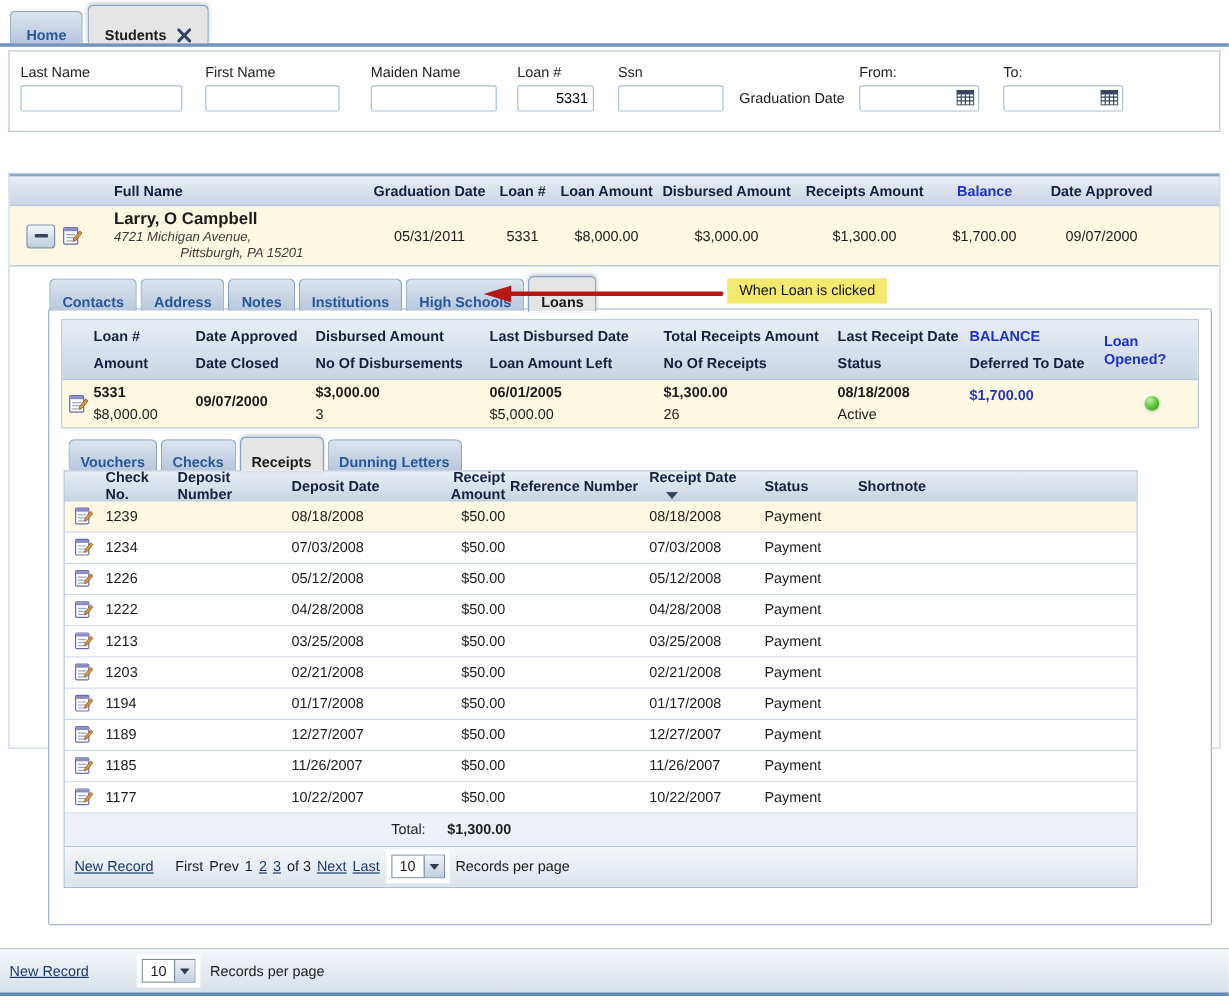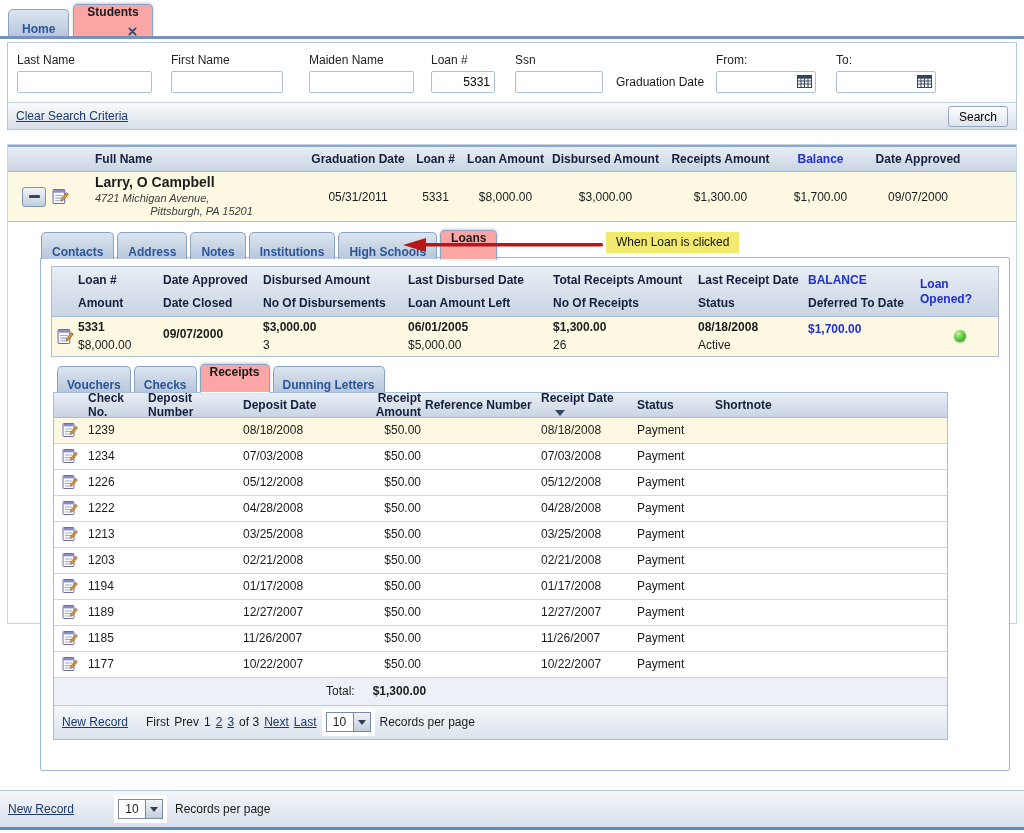--- a/index.html
+++ b/index.html
@@ -13,24 +13,24 @@
 
   
   .tabbar { position:absolute; left:0; top:0; width:1024px; height:39px; background:#fff; border-bottom:3px solid #7593bc; }
   .wtabs { position:absolute; left:8px; bottom:0; display:flex; align-items:flex-end; gap:4px; }
   .tab {
     display:inline-flex; align-items:flex-end; gap:8px; padding:0 13px; height:27px;
     border:1px solid #8aa3c4; border-bottom:none; border-radius:5px 5px 0 0;
     font-weight:bold; color:#2a5699; background:linear-gradient(#dce5f0,#b7c7dc);
     white-space:nowrap; cursor:pointer;
   }
-  .tab.active { background:#fca5a5; color:#1a1a1a; height:32px; box-shadow:0 -1px 3px rgba(120,140,170,.45);flex-direction:column; }
-
-  
-  .search-panel { position:absolute; left:7px; top:42px; width:1010px; height:88px; background:#fff; border:1px solid #b7c6da; }
+  .tab.active { background:#e5e5e5; color:#1a1a1a; height:32px; box-shadow:0 -1px 3px rgba(120,140,170,.45); }
+
+  
+  .search-panel { position:absolute; left:7px; top:42px; width:1010px; height:68px; background:#fff; border:1px solid #b7c6da; }
   .sf { position:absolute; }
   .sf label { display:block; margin-bottom:4px; color:#222; }
   .sf input {
     height:22px; border:1px solid #a9c0d9; border-radius:2px; font-family:inherit; font-size:12px;
     padding:0 4px; width:100%; outline:none;
   }
   .sf .with-icon { position:relative; }
   .sf .cal { position:absolute; right:4px; top:4px; cursor:pointer; }
   .clear-bar {
     position:absolute; left:0; right:0; bottom:0; height:27px;
@@ -193,24 +193,20 @@
     <div class="with-icon">
       <input type="text" value="" style="">
       <span class="cal">
         <svg width="15" height="13" viewBox="0 0 15 13">
           <rect x="0.5" y="0.5" width="14" height="12" fill="#ffffff" stroke="#33455f"></rect>
           <rect x="0.5" y="0.5" width="14" height="3.2" fill="#33455f"></rect>
           <path d="M0.5 6 H14.5 M0.5 9 H14.5 M4 3.7 V12.5 M7.5 3.7 V12.5 M11 3.7 V12.5" stroke="#33455f" stroke-width="1"></path>
         </svg>
       </span>
     </div>
-  </div>
-  <div class="clear-bar">
-    <span class="link">Clear Search Criteria</span>
-    <button class="search-btn">Search</button>
   </div>
 </div>
 
 <div class="results">
 
   <div class="grid-head">
     <span class="sc sc-icons"></span>
     <span class="sc sc-name">Full Name</span>
     <span class="sc sc-grad">Graduation Date</span>
     <span class="sc sc-loanno">Loan #</span>

